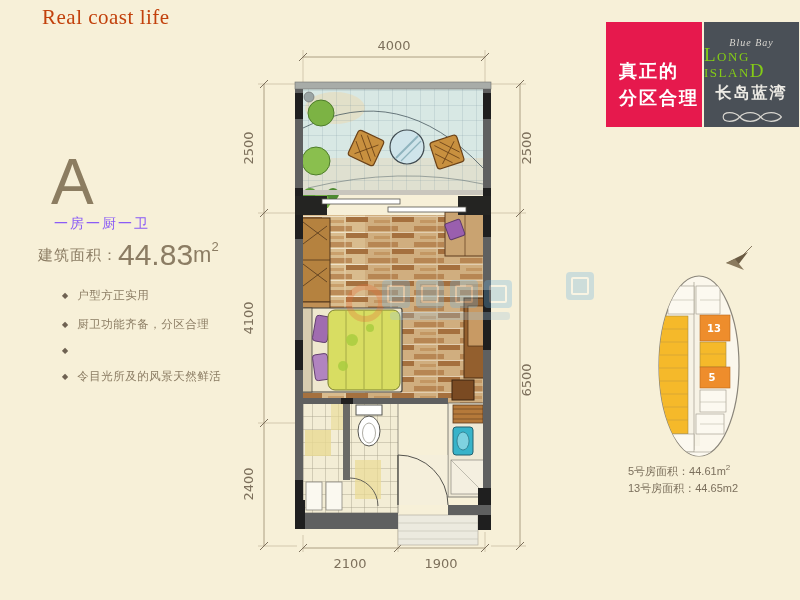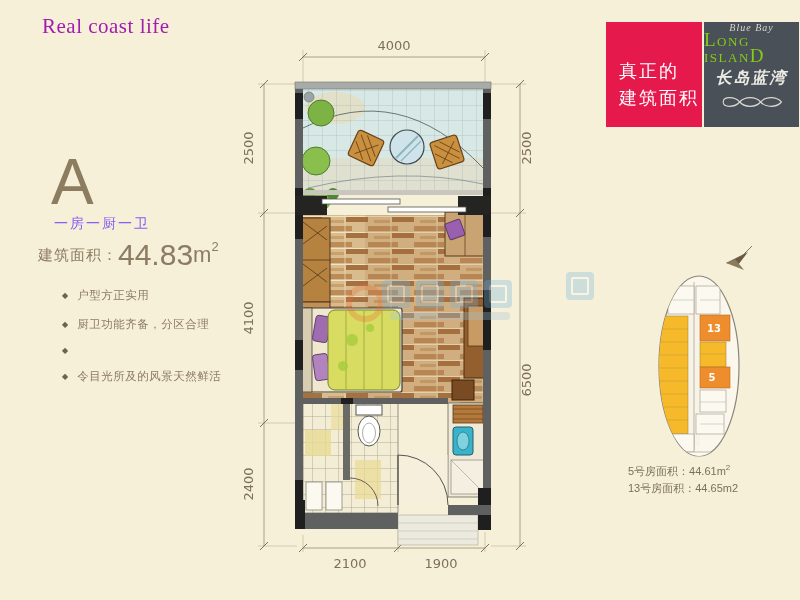--- a/index.html
+++ b/index.html
@@ -4,23 +4,23 @@
 <style>
   html,body{margin:0;padding:0;}
   body{
     width:800px;height:600px;position:relative;overflow:hidden;
     background:#f7f0d8;
     font-family:"Liberation Sans", sans-serif;
   }
   .abs{position:absolute;}
   
   .tagline{
-    left:42px;top:14px;
+    left:42px;top:5px;
     font-family:"Liberation Serif", serif;
-    font-size:21px;color:#a21caf;letter-spacing:.5px;
+    font-size:21px;color:#c2410c;letter-spacing:.5px;
   }
   .type-letter{
     left:51px;top:150px;
     font-size:64px;line-height:1;color:#8c7d61;
   }
   .layout-line{
     left:54px;top:215px;
     font-size:14px;letter-spacing:2px;color:#8b5cf6;
   }
   .area-line{
@@ -33,38 +33,38 @@
   .features{left:62px;top:288px;width:220px;}
   .feature{display:flex;align-items:center;margin-bottom:14px;color:#8b7c63;}
   .feature .diamond{font-size:8px;color:#6f6252;margin-right:9px;}
   .feature .ftxt{font-size:11.5px;letter-spacing:.5px;}
   
   .slogan-box{
     left:606px;top:22px;width:96px;height:105px;background:#e6194d;
     box-sizing:border-box;padding:36px 0 0 13px;
   }
   .slogan-box .sline{
-    color:#fff;font-size:18px;font-weight:normal;letter-spacing:2px;line-height:27px;
+    color:#fff;font-size:18px;font-weight:bold;letter-spacing:2px;line-height:27px;
   }
   .logo-box{
     left:704px;top:22px;width:95px;height:105px;background:#4a5057;
     display:flex;flex-direction:column;align-items:center;
-    box-sizing:border-box;
+    box-sizing:border-box;padding-top:15px;
   }
   .logo-script{
     font-family:"Liberation Serif", serif;font-style:italic;
     font-size:10px;color:#d8d6d0;letter-spacing:1px;
   }
   .logo-en{
     font-family:"Liberation Serif", serif;
     font-size:13px;color:#84cc16;letter-spacing:1.5px;line-height:14px;
   }
   .logo-en .bigcap{font-size:19px;}
   .logo-cn{
-    font-size:16px;color:#eceae4;letter-spacing:2px;margin-top:3px;font-weight:600;font-style:italic;
+    font-size:16px;color:#eceae4;letter-spacing:2px;margin-top:3px;font-weight:600;
   }
   .logo-swirl{margin-top:4px;}
   
   .keyplan-caption{
     left:628px;top:459px;width:170px;
     font-size:11px;line-height:17px;color:#7b6f5c;
   }
   .keyplan-caption .sup{font-size:8px;vertical-align:super;}
   
   .watermark{left:338px;top:278px;width:260px;height:55px;opacity:.30;pointer-events:none;}
@@ -108,21 +108,21 @@
       <span class="diamond">◆</span>
     </div>
   <div class="feature">
       <span class="diamond">◆</span>
       <span class="ftxt">令目光所及的风景天然鲜活</span>
     </div>
 </div>
 
 <div class="abs slogan-box">
   <div class="sline">真正的</div>
-  <div class="sline">建筑面积</div>
+  <div class="sline">分区合理</div>
 </div>
 <div class="abs logo-box">
   <div class="logo-script">Blue Bay</div>
   <div class="logo-en"><span class="bigcap">L</span><span>ONG ISLAN</span><span class="bigcap">D</span></div>
   <div class="logo-cn">长岛蓝湾</div>
   <svg class="logo-swirl" width="72" height="18" viewBox="0 0 100 24">
     <path d="M10 12 C10 4, 26 4, 33 12 S 55 20, 62 12 S 84 4, 91 12" fill="none" stroke="#d8d6d0" stroke-width="1.6"></path>
     <path d="M10 12 C10 20, 26 20, 33 12 S 55 4, 62 12 S 84 20, 91 12" fill="none" stroke="#d8d6d0" stroke-width="1.6"></path>
   </svg>
 </div>

